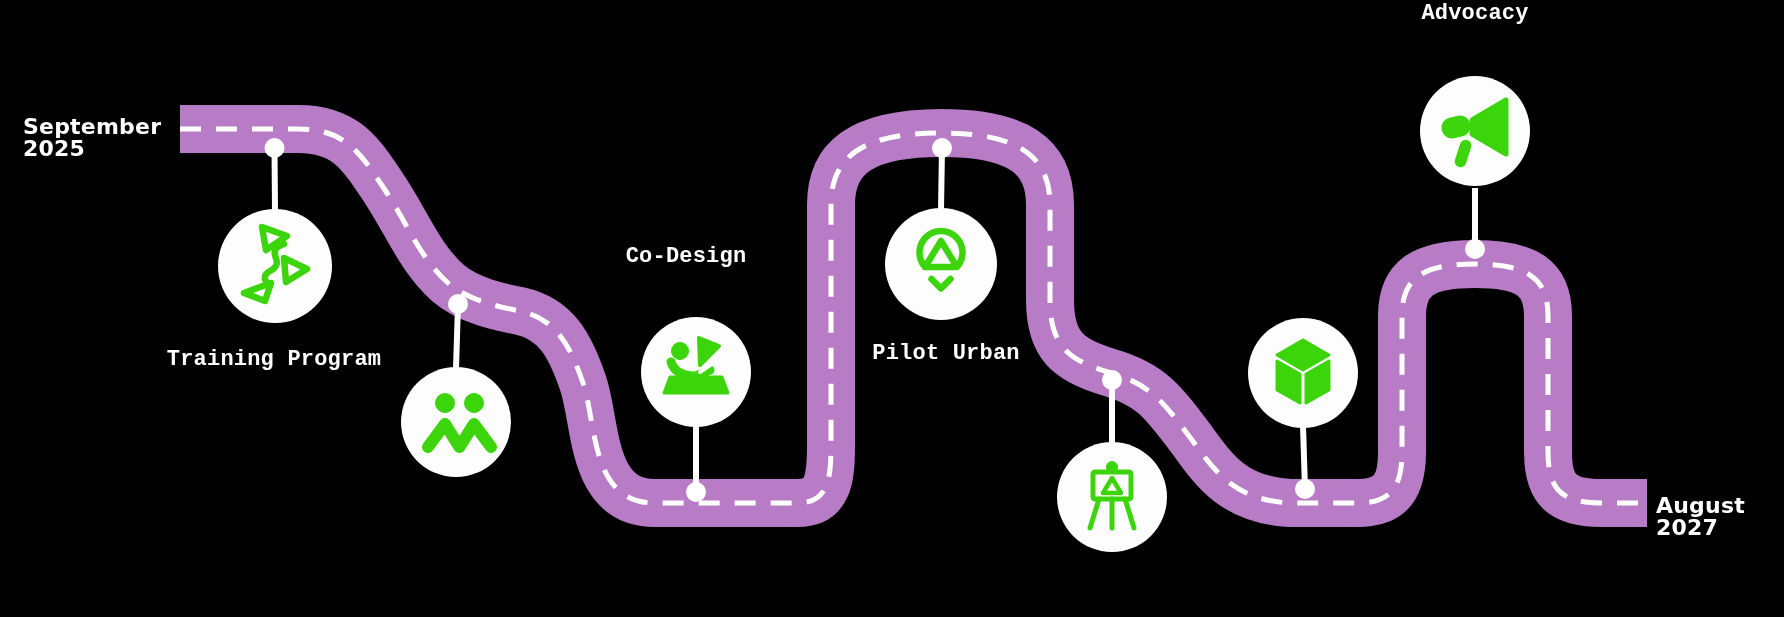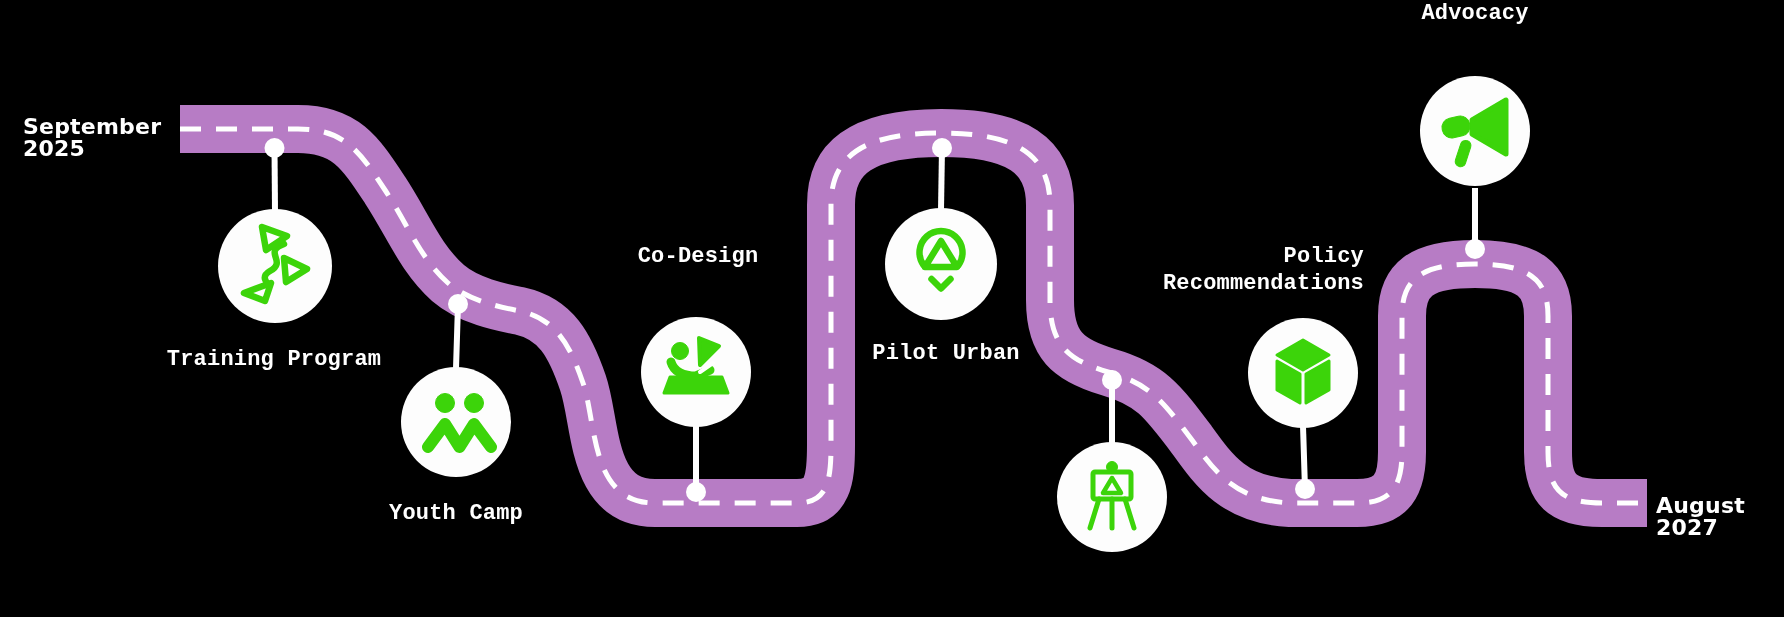--- a/index.html
+++ b/index.html
@@ -25,21 +25,21 @@
   .icon-fill{fill:var(--accent-green);stroke:var(--accent-green);stroke-linejoin:round;}
   .label{
     position:absolute;color:var(--text-color);font-weight:700;font-size:22px;
     line-height:27px;text-align:center;letter-spacing:.2px;
   }
   .label span{display:block;font-family:Liberation Mono, monospace;}
   #label-september{left:10px;top:116px;width:175px;text-align:left;line-height:22px;margin-left:13px;}
   #label-august{left:1656px;top:495px;width:130px;text-align:left;line-height:22px;}
   #label-training{left:134px;top:346px;width:280px;}
   #label-youth{left:316px;top:500px;width:280px;}
-  #label-codesign{left:558px;top:243px;width:280px;text-align:center;}
+  #label-codesign{left:546px;top:243px;width:280px;text-align:center;}
   #label-pilot{left:806px;top:340px;width:280px;}
   #label-replication{left:971px;top:564px;width:280px;}
   #label-policy{left:1114px;top:243px;width:250px;text-align:right;}
   #label-advocacy{left:1335px;top:0px;width:280px;}
 </style>
 </head>
 <body>
 
 <div id="stage">
 
@@ -176,38 +176,31 @@
       </g>
     </g>
   </svg>
 
   <div class="label" id="label-september">September 2025</div>
 
   <div class="label" id="label-training">
     <span>Training Program</span>
   </div>
 
-  <div class="label" id="label-youth">
-    <span>Youth Camp</span>
-  </div>
 
   <div class="label" id="label-codesign">
     <span>Co-Design</span>
   </div>
 
   <div class="label" id="label-pilot">
     <span>Pilot Urban</span>
   </div>
 
   <div class="label" id="label-replication">
   </div>
 
-  <div class="label" id="label-policy">
-    <span>Policy</span>
-    <span>Recommendations</span>
-  </div>
 
   <div class="label" id="label-advocacy">
     <span>Advocacy</span>
   </div>
 
   <div class="label" id="label-august">August 2027</div>
 </div>
 
 </body></html>

